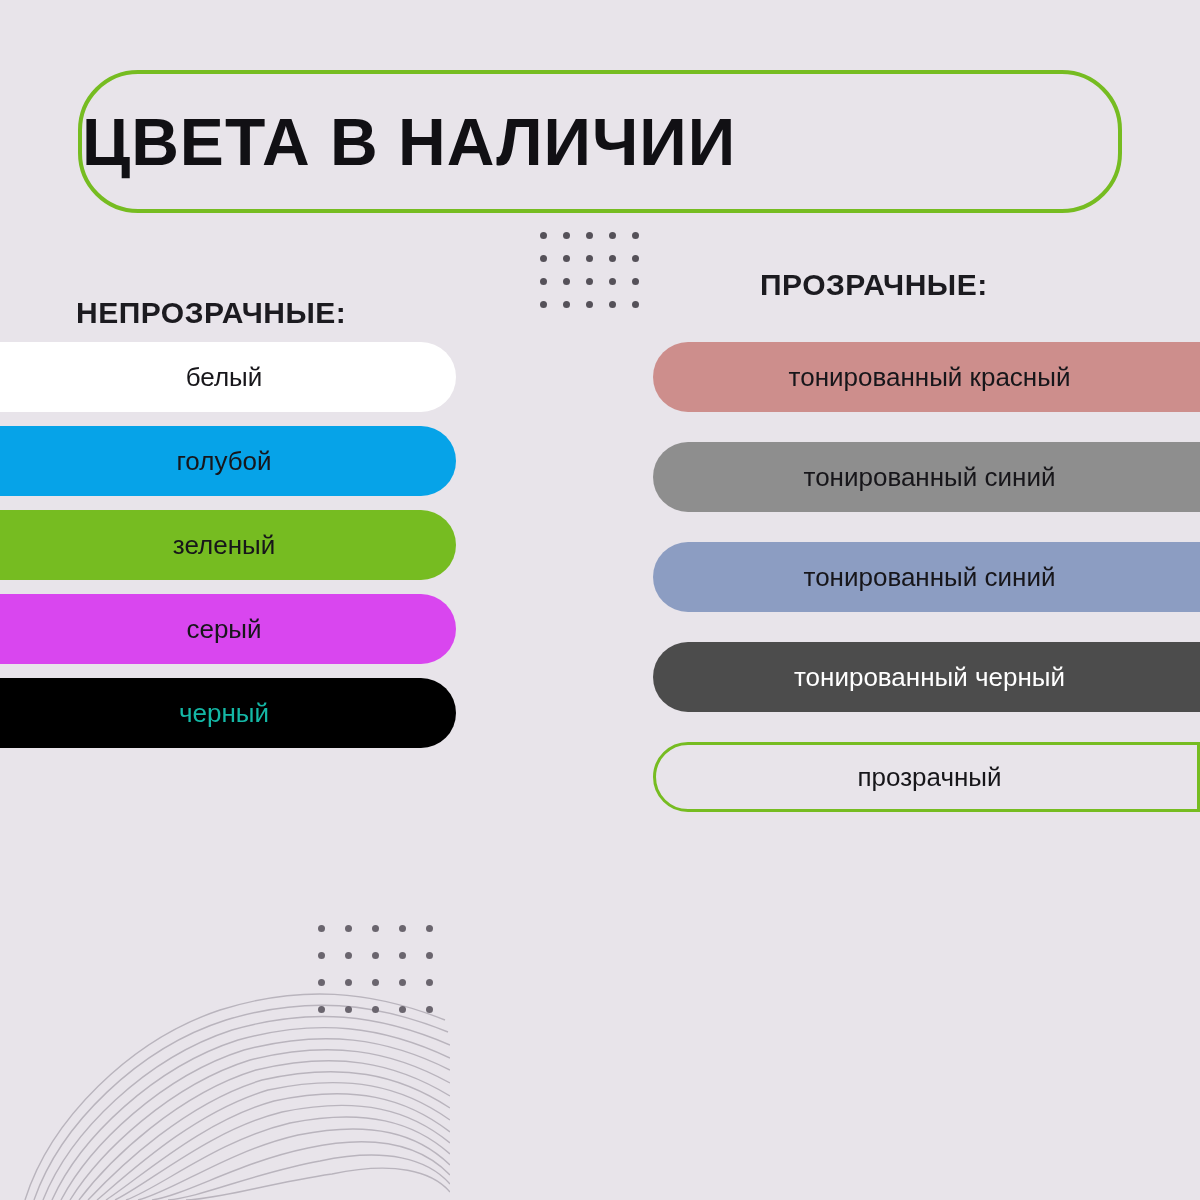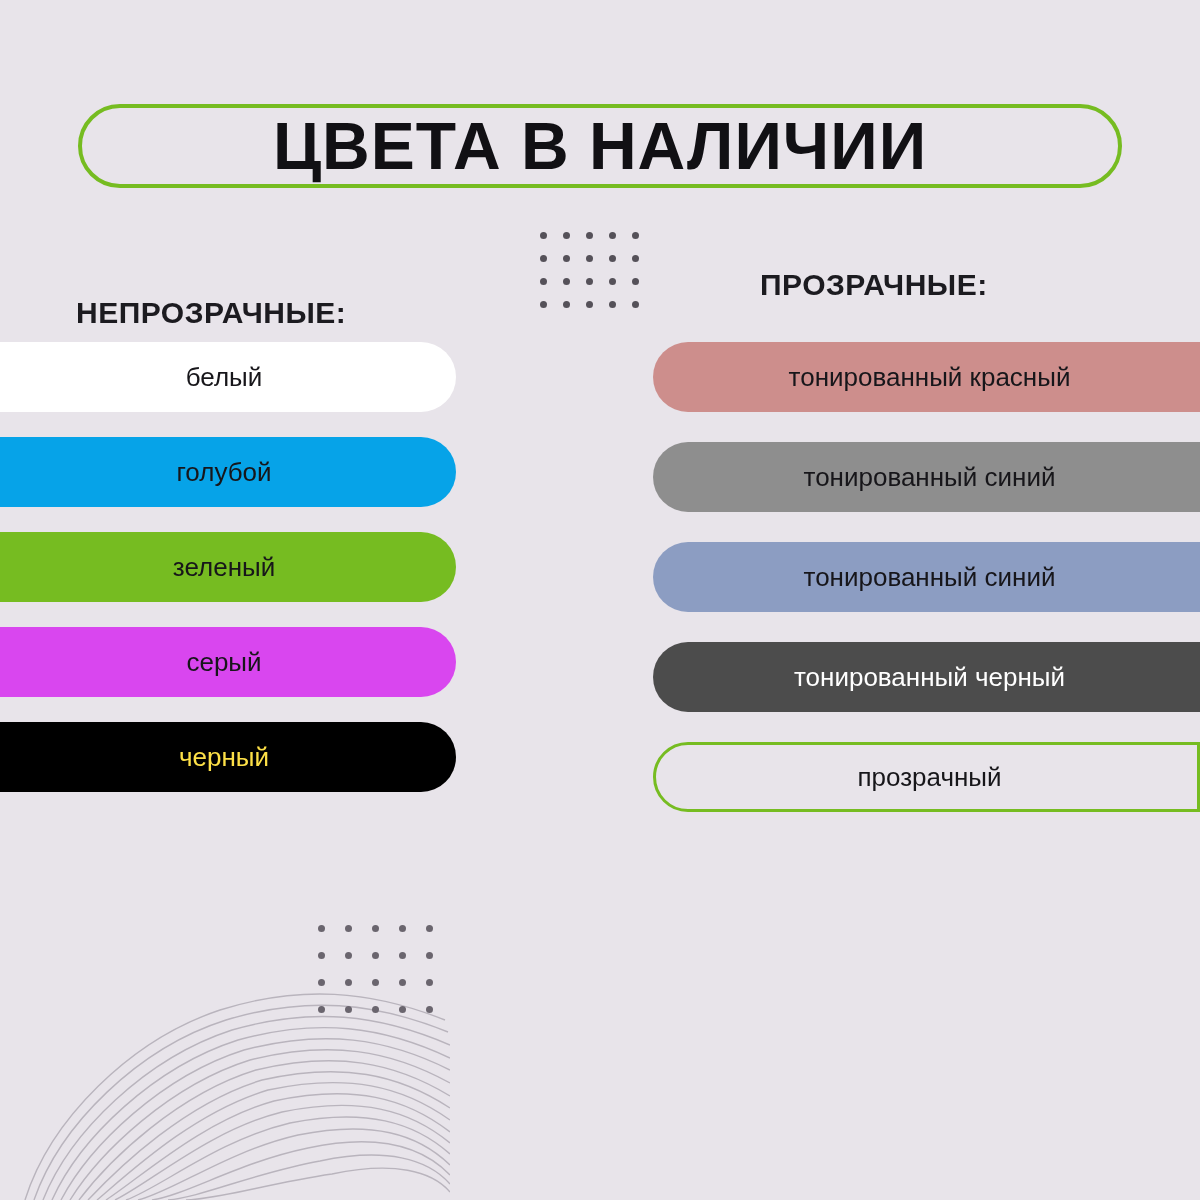--- a/index.html
+++ b/index.html
@@ -51,28 +51,27 @@
     gap: 20px;
   }
   .dots-bottom i { background: #6a656e; }
 
   
   .title-frame {
     position: absolute;
     left: 78px;
     top: 70px;
     width: 1044px;
-    height: 84px;
+    height: 143px;
     border: 4px solid #76bc21;
     border-radius: 60px;
     box-sizing: border-box;
     display: flex;
     align-items: center;
-    justify-content: center;
-    margin-top: 34px;
+    justify-content: flex-start;
   }
   .title-text {
     font-size: 66px;
     font-weight: bold;
     letter-spacing: 1px;
     color: #111014;
     white-space: nowrap;
   }
 
   
@@ -89,21 +88,21 @@
   
   .col {
     position: absolute;
     display: flex;
     flex-direction: column;
   }
   .col-left {
     left: 0px;
     top: 342px;
     width: 456px;
-    gap: 25px;
+    gap: 14px;
   }
   .col-right {
     left: 653px;
     top: 342px;
     width: 547px;
     gap: 30px;
   }
 
   .pill {
     height: 70px;
@@ -206,21 +205,21 @@
 </div>
 
 <div class="heading heading-left">НЕПРОЗРАЧНЫЕ:</div>
 <div class="heading heading-right">ПРОЗРАЧНЫЕ:</div>
 
 <div class="col col-left">
   <div class="pill" style="background: rgb(255, 255, 255);">белый</div>
   <div class="pill" style="background: rgb(6, 163, 232);">голубой</div>
   <div class="pill" style="background: rgb(118, 188, 33);">зеленый</div>
   <div class="pill" style="background: #d946ef;">серый</div>
-  <div class="pill on-dark" style="background: rgb(0, 0, 0); color: #fde047;">черный</div>
+  <div class="pill on-dark" style="background: rgb(0, 0, 0); color: #14b8a6;">черный</div>
 </div>
 
 <div class="col col-right">
   <div class="pill" style="background: rgb(205, 142, 140);">тонированный красный</div>
   <div class="pill" style="background: rgb(142, 142, 142);">тонированный синий</div>
   <div class="pill" style="background: rgb(140, 157, 194);">тонированный синий</div>
   <div class="pill on-dark" style="background: rgb(76, 76, 76); color: rgb(255, 255, 255);">тонированный черный</div>
   <div class="pill outlined" style="background: transparent; border-color: rgb(118, 188, 33);">прозрачный</div>
 </div>
 

